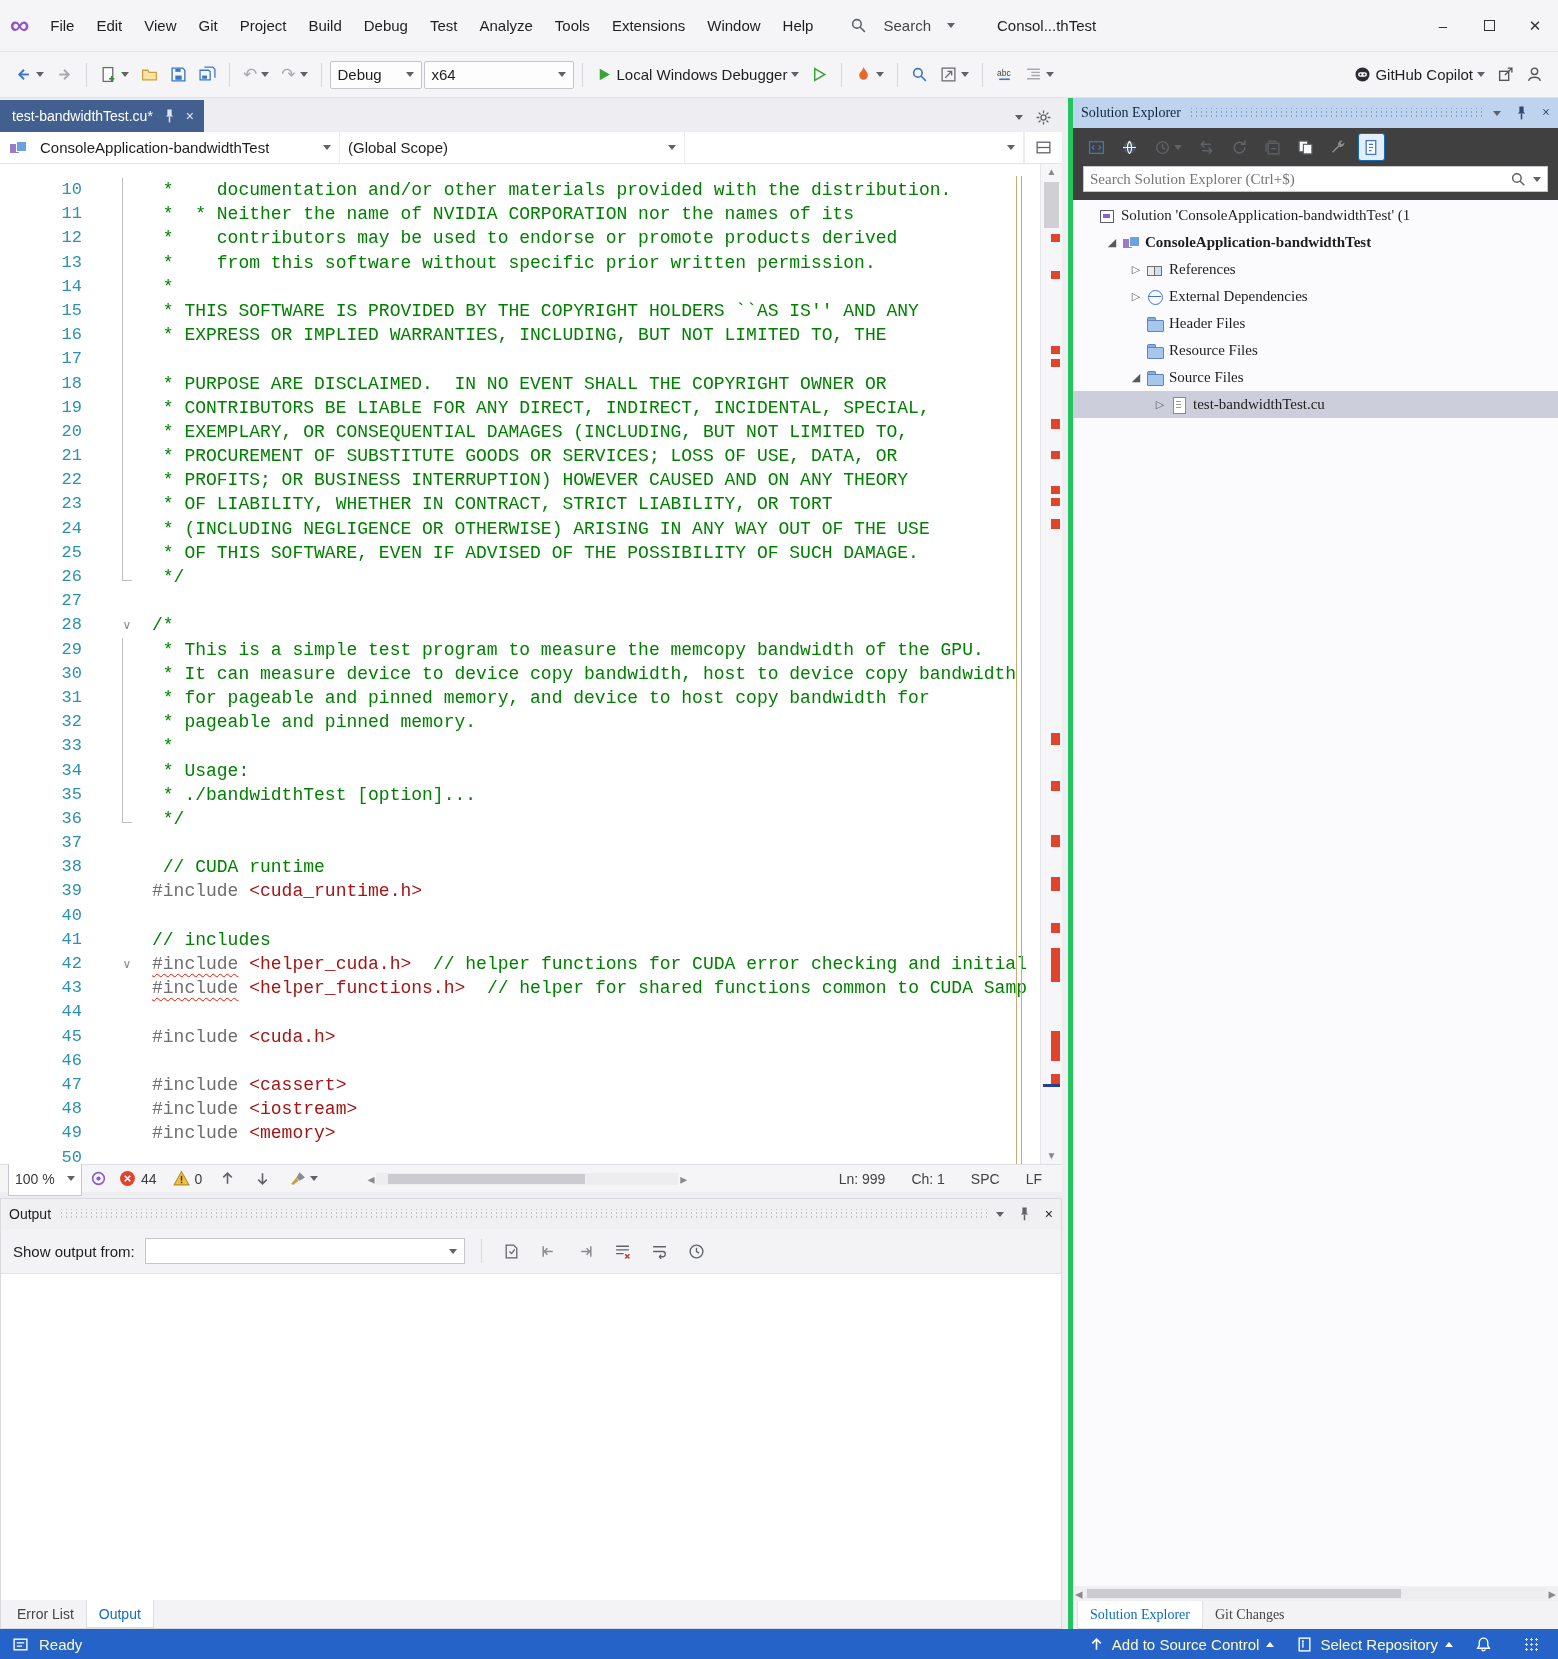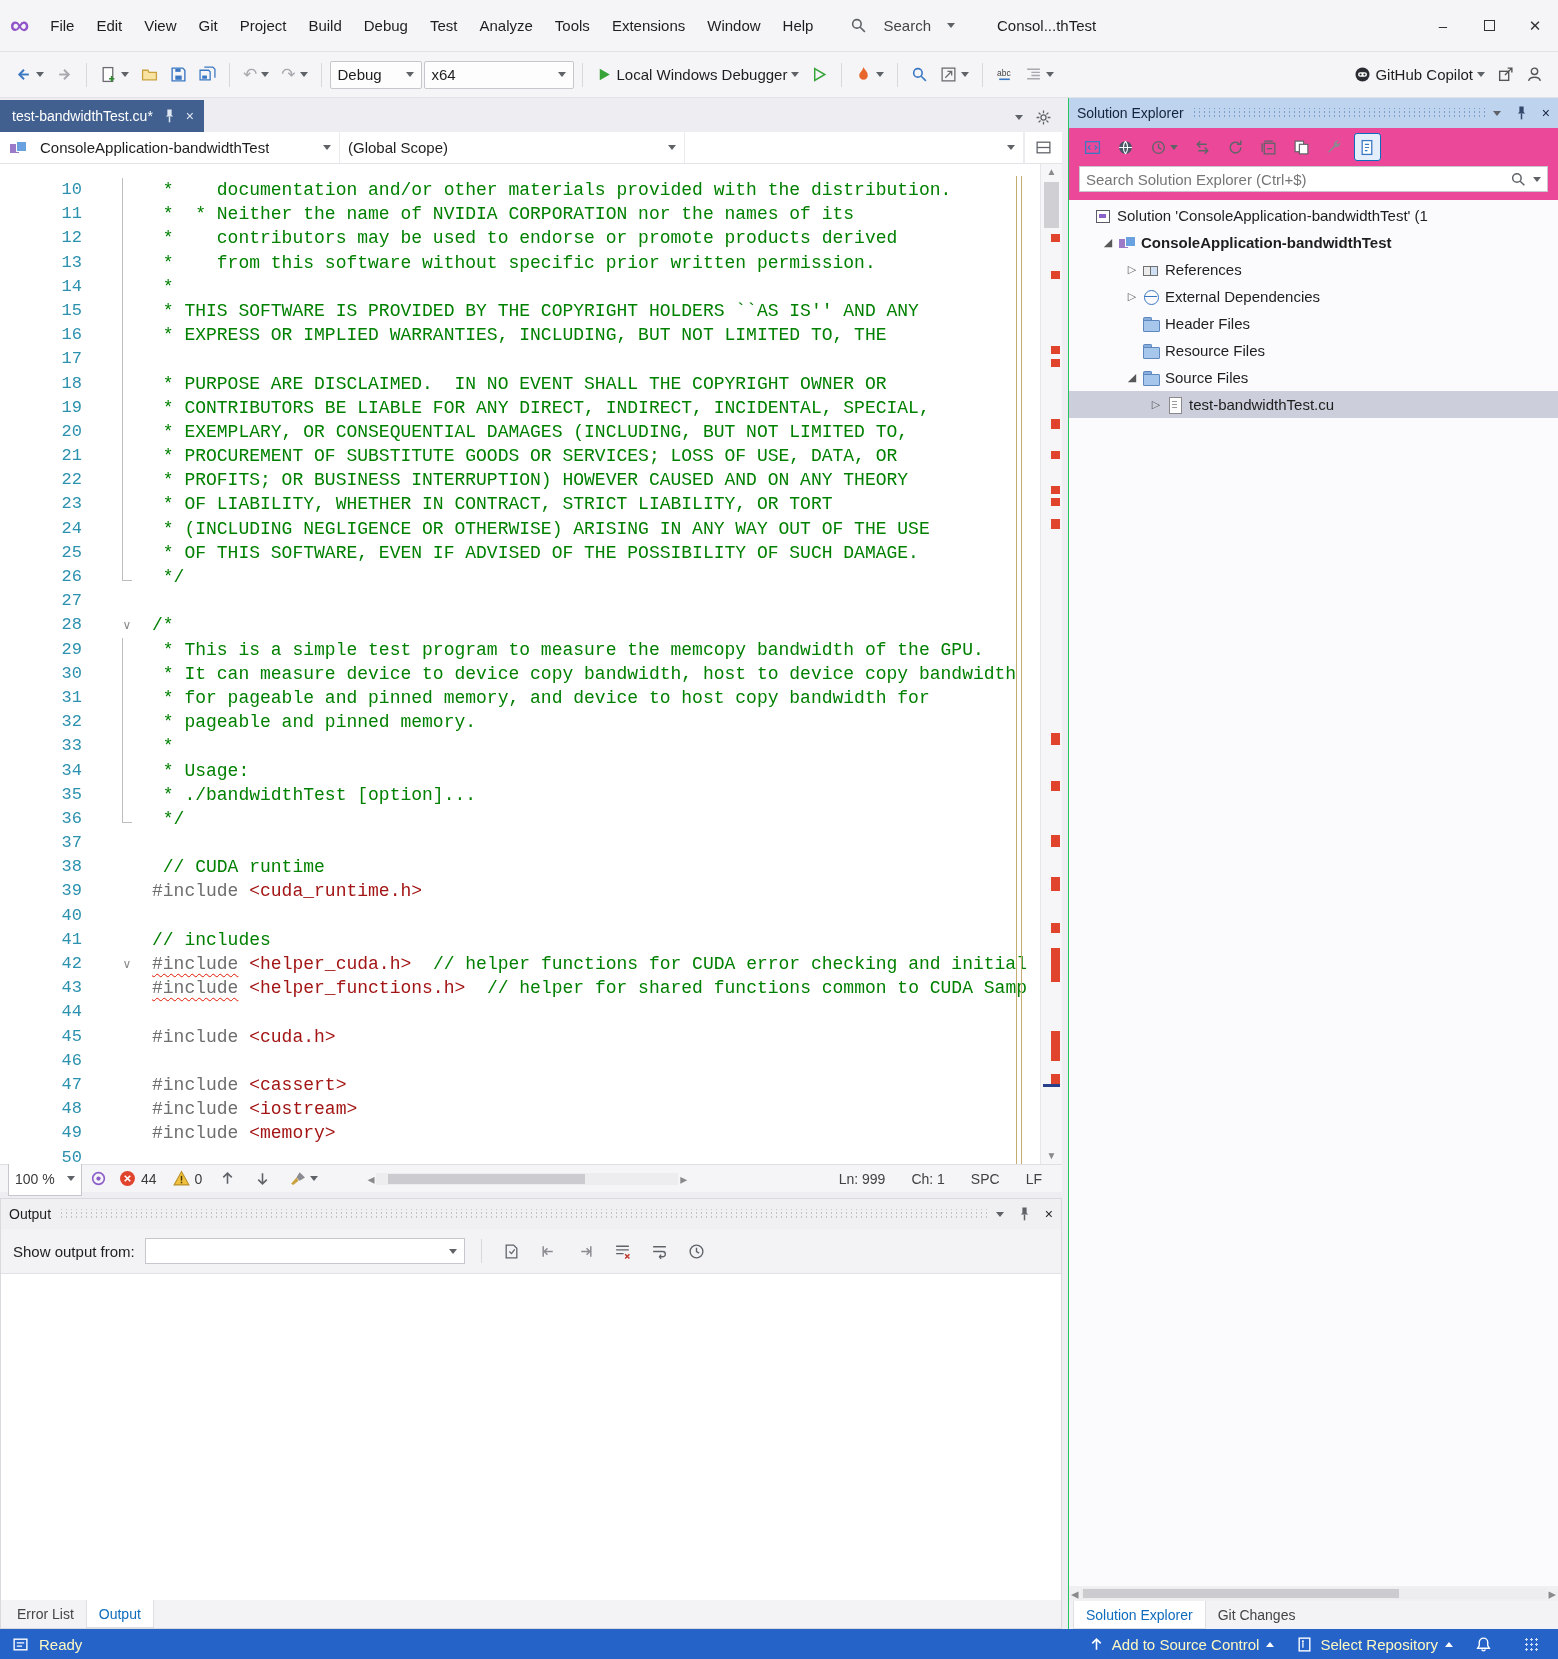--- a/index.html
+++ b/index.html
@@ -91,21 +91,21 @@
   .tw-header.focused .grip{background-image:radial-gradient(#7e9fc9 1px,transparent 1.1px);}
   .tw-icons{display:flex;align-items:center;gap:12px;}
   .out-toolbar{height:44px;flex:none;display:flex;align-items:center;gap:10px;padding:0 12px;background:#f3f3f6;}
   .out-combo{width:320px;height:26px;background:#fff;border:1px solid #c6c6cc;display:flex;align-items:center;justify-content:flex-end;padding:0 7px;}
   .out-content{flex:1;background:#fff;border-top:1px solid #e2e2e6;}
   .panel-tabs{height:28px;flex:none;display:flex;align-items:stretch;background:#f3f3f6;padding-left:4px;}
   .panel-tab{display:flex;align-items:center;padding:0 12px;color:#444;font-size:14px;}
   .panel-tab.selected{background:#fff;color:var(--accent);border:1px solid #e0e0e4;border-top:none;}
 
   
-  .sol-exp{flex:1;display:flex;flex-direction:column;background:#ec4899;border-left:1px solid #22c55e;min-width:0;}
+  .sol-exp{flex:1;display:flex;flex-direction:column;background:#404040;border-left:5px solid #22c55e;min-width:0;font-family:Liberation Serif, serif;}
   .se-toolbar{height:38px;flex:none;display:flex;align-items:center;gap:6px;padding:0 10px;}
   .se-tb-btn{height:28px;display:flex;align-items:center;gap:3px;padding:0 4px;border-radius:3px;border:1px solid transparent;}
   .se-tb-btn.selected{border-color:var(--accent);background:#e4eefb;}
   .se-search{height:34px;flex:none;display:flex;align-items:center;padding:0 10px 8px;}
   .se-search .box{flex:1;height:26px;background:#fff;border:1px solid #c6c6cc;display:flex;align-items:center;padding:0 6px;gap:6px;}
   .se-search input{flex:1;border:none;outline:none;font:inherit;color:#1e1e1e;background:transparent;}
   .se-search input::placeholder{color:#767676;}
   .se-tree{flex:1;background:#fbfbfd;overflow:hidden;padding-top:2px;}
   .tree-row{display:flex;align-items:center;height:27px;font-size:15px;white-space:nowrap;}
   .tree-row.selected{background:#cccedb;}

